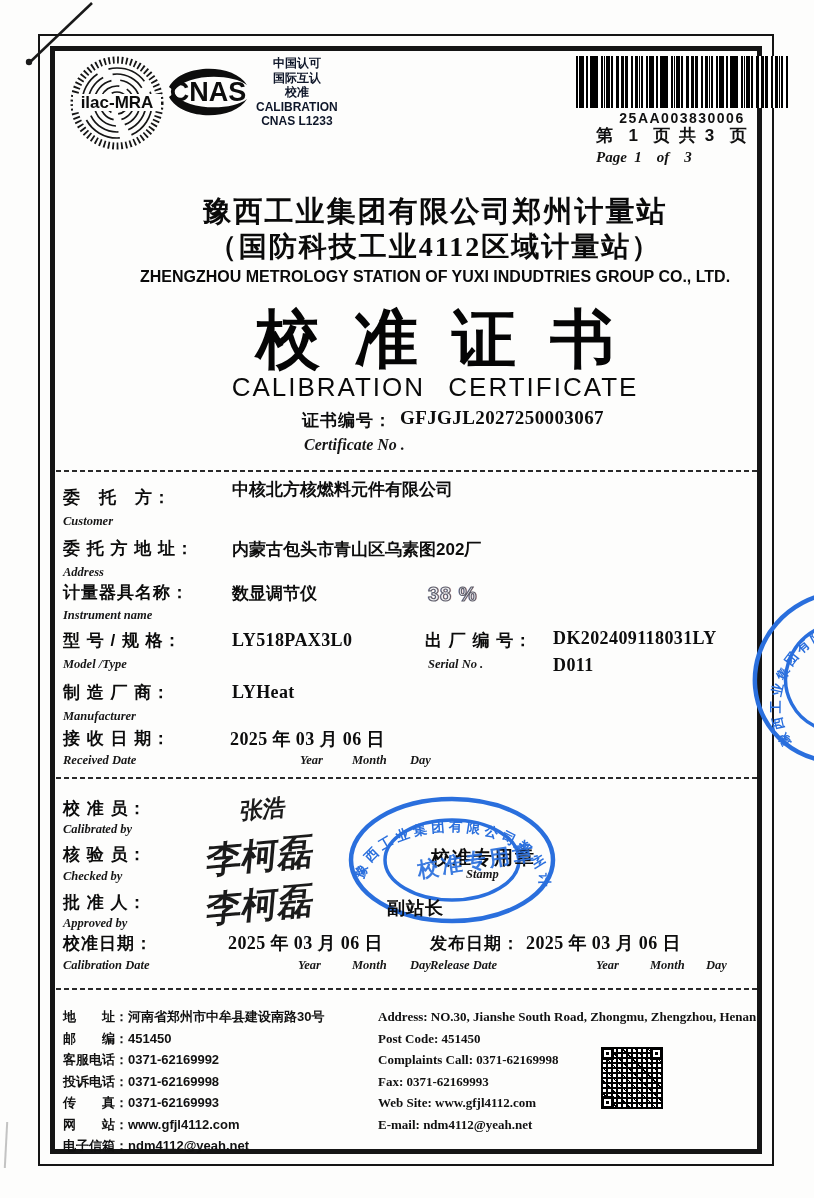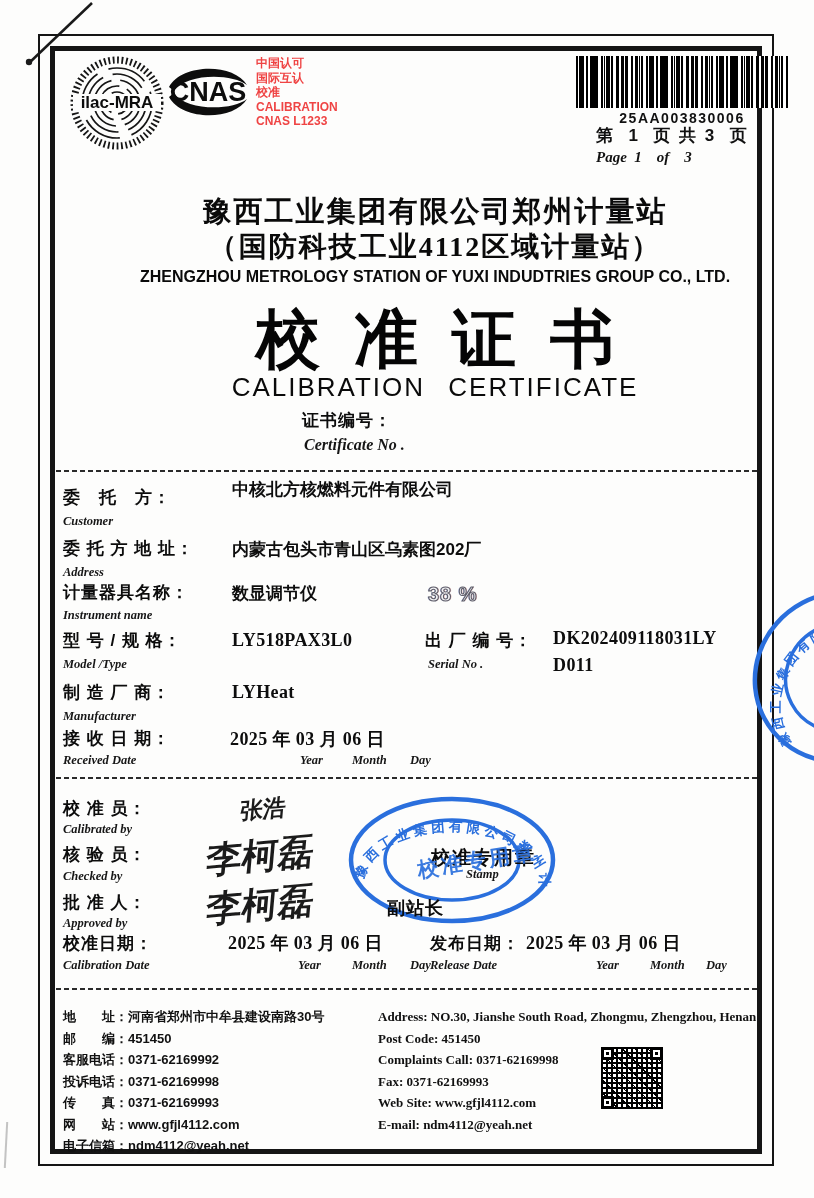--- a/index.html
+++ b/index.html
@@ -7,21 +7,21 @@
         font-family:"Liberation Sans","DejaVu Sans",sans-serif;color:#111;}
   .frame-outer{position:absolute;left:38px;top:34px;right:40px;bottom:32px;border:2px solid #151515;}
   .frame-inner{position:absolute;left:50px;top:46px;right:52px;bottom:44px;border:5px solid #151515;}
   .abs{position:absolute;}
   .flabel{position:absolute;font-weight:700;font-size:17px;letter-spacing:1px;color:#0c0c0c;white-space:nowrap;}
   .fsub{position:absolute;font-family:"Liberation Serif","DejaVu Serif",serif;font-style:italic;font-weight:600;font-size:12.5px;color:#161616;white-space:nowrap;}
   .fvalue{position:absolute;font-weight:600;font-size:17px;color:#0d0d0d;white-space:nowrap;}
   .fvalue-lat{position:absolute;font-family:"Liberation Serif","DejaVu Serif",serif;font-weight:600;font-size:18px;letter-spacing:.4px;color:#0d0d0d;white-space:nowrap;}
   .sep{position:absolute;left:56px;width:704px;height:2px;
        background:repeating-linear-gradient(90deg,#2a2a2a 0 5px,transparent 5px 8px);}
-  .accred-line{font-size:12px;font-weight:700;line-height:14.5px;color:#ef4444;}
+  .accred-line{font-size:12px;font-weight:700;line-height:14.5px;color:#0f172a;text-align:center;}
   .barcode-bars{position:absolute;left:0;top:0;width:212px;height:52px;background-color:#fff;
     background-image:
       repeating-linear-gradient(90deg,#000 0 2px,transparent 2px 5px),
       repeating-linear-gradient(90deg,#000 0 1px,transparent 1px 7px),
       repeating-linear-gradient(90deg,transparent 0 3px,#000 3px 6px,transparent 6px 14px);}
   .barcode-num{position:absolute;left:0;top:54px;width:212px;text-align:center;
     font-weight:700;font-size:14px;letter-spacing:1.5px;}
   .pageinfo-cn{font-weight:700;font-size:17px;letter-spacing:2px;white-space:pre;}
   .pageinfo-en{font-family:"Liberation Serif","DejaVu Serif",serif;font-style:italic;font-weight:700;
     font-size:15px;white-space:pre;margin-top:2px;}
@@ -102,20 +102,21 @@
   </div>
 
   <div class="org-cn" style="top:192px;">豫西工业集团有限公司郑州计量站</div>
   <div class="org-cn" style="top:228px;font-size:28px;">（国防科技工业4112区域计量站）</div>
   <div class="org-en" style="top:268px;">ZHENGZHOU METROLOGY STATION OF YUXI INDUDTRIES GROUP CO., LTD.</div>
 
   <div class="big-title" style="top:296px;">校准证书</div>
   <div class="cal-cert" style="top:372px;">CALIBRATION  CERTIFICATE</div>
 
   <div class="flabel" style="left:302px;top:409px;">证书编号：</div>
+  <div class="fvalue-lat" style="left:400px;top:407px;font-size:19px;">GFJGJL2027250003067</div>
   <div class="fsub" style="left:304px;top:436px;font-size:16px;">Certificate No .</div>
 
   <div class="sep" style="top:470px;"></div>
 
   <div class="flabel" style="left:63px;top:486px;">委　托　方：</div>
   <div class="fvalue" style="left:232px;top:478px;">中核北方核燃料元件有限公司</div>
   <div class="fsub" style="left:63px;top:514px;">Customer</div>
 
   <div class="flabel" style="left:63px;top:537px;">委 托 方 地 址：</div>
   <div class="fvalue" style="left:232px;top:538px;">内蒙古包头市青山区乌素图202厂</div>

